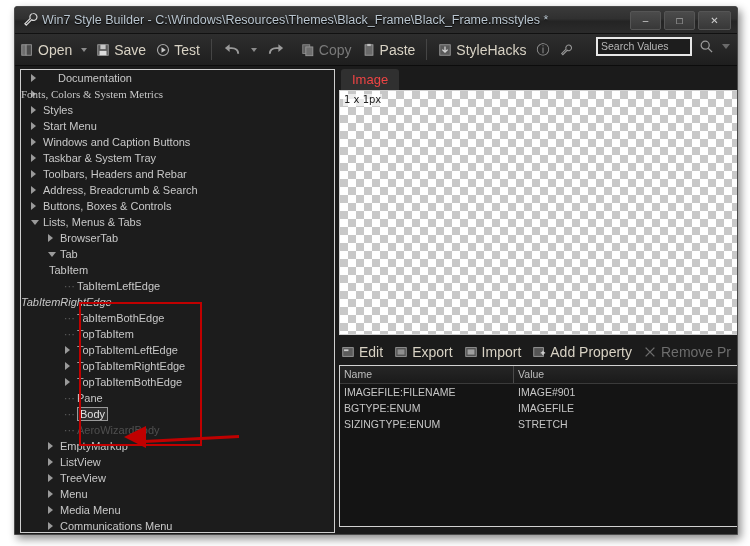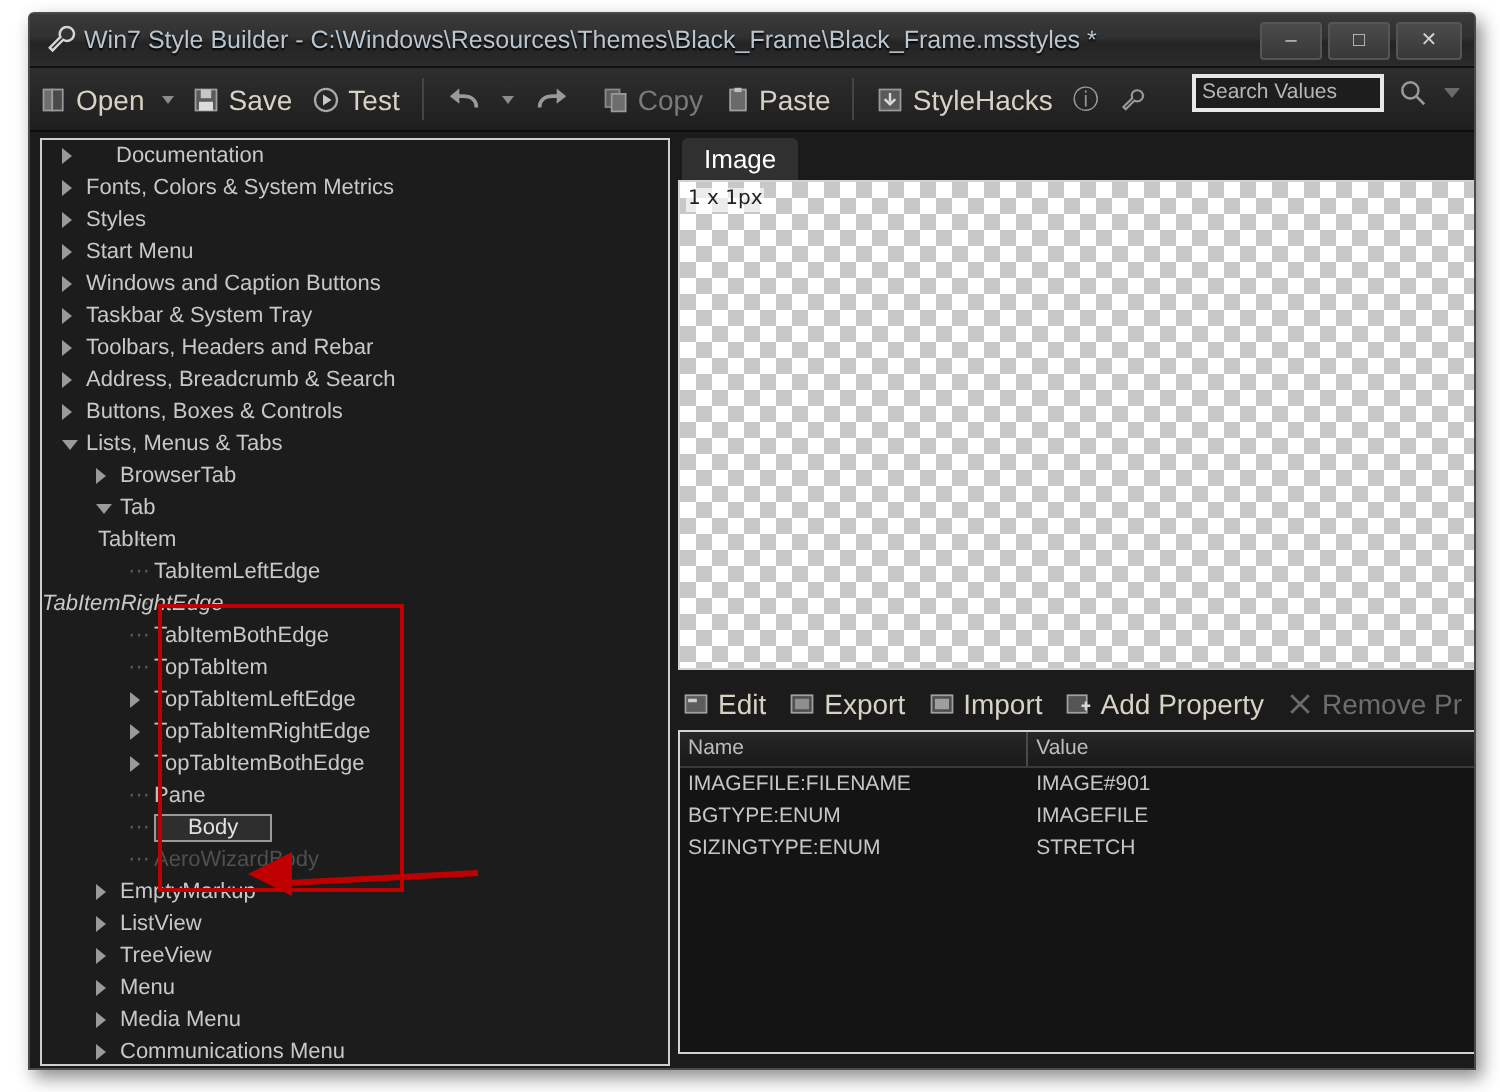--- a/index.html
+++ b/index.html
@@ -56,21 +56,21 @@
   
   #content{position:relative;height:470px;background:#1b1b1b;}
 
   
   #treepanel{position:absolute;left:5px;top:3px;width:313px;height:462px;
              background:#1c1c1c;border:1px solid #cfcfcf;overflow:hidden;}
   .tnode{position:relative;height:16px;line-height:16px;color:#c8c8c8;
          font-size:11px;white-space:nowrap;}
   .tnode .lbl{position:relative;}
   .tnode.sel .lbl{background:#2e2e2e;border:1px solid #9a9a9a;
-                  padding:0 16px;margin-left:-2px;color:#e2e2e2;}
+                  padding:0 2px;margin-left:-2px;color:#e2e2e2;}
   .arrow{position:absolute;width:0;height:0;border-top:4px solid transparent;
          border-bottom:4px solid transparent;border-left:5px solid #9a9a9a;top:4px;}
   .arrow.open{border-left:4px solid transparent;border-right:4px solid transparent;
               border-top:5px solid #9a9a9a;border-bottom:0;top:6px;}
   .dash{position:absolute;color:#5a5a5a;font-size:11px;top:0;}
   .dimtxt{color:#4f4f4f;}
 
   
   #redbox{position:absolute;left:58px;top:232px;width:119px;height:140px;
           border:2px solid #c00000;pointer-events:none;}
@@ -79,21 +79,21 @@
   #redhead{position:absolute;left:103px;top:356px;width:0;height:0;
            border-top:11px solid transparent;border-bottom:11px solid transparent;
            border-right:22px solid #c00000;}
 
   
   #rightpanel{position:absolute;left:322px;top:3px;right:-2px;height:462px;}
 
   
   #imgtabbar{position:relative;height:21px;background:#1b1b1b;}
   #imgtab{position:absolute;left:4px;top:0;height:39px;padding:0 11px;
-          background:#303030;color:#ffffff;font-size:13px;line-height:21px;
+          background:#303030;color:#ef4444;font-size:13px;line-height:21px;
           border-radius:3px 3px 0 0;}
   #imgcanvas{position:relative;margin-left:2px;height:243px;
              border:1px solid #d2d2d2;border-right:0;overflow:hidden;
              background-color:#ffffff;
              background-image:
                linear-gradient(45deg,#c8c8c8 25%,transparent 25%,transparent 75%,#c8c8c8 75%),
                linear-gradient(45deg,#c8c8c8 25%,transparent 25%,transparent 75%,#c8c8c8 75%);
              background-size:16px 16px;
              background-position:0 0,8px 8px;}
   #dimtag{position:absolute;left:3px;top:3px;font-size:10px;color:#222;
@@ -224,21 +224,21 @@
         </svg>
         <div id="searchcaret"></div>
       </div>
     </div>
 
     <div id="content">
 
       <div id="treepanel">
         <div id="tree-list">
             <div class="tnode"><span class="arrow" style="left: 10px;"></span><span class="lbl" style="margin-left: 37px;">Documentation</span></div>
-            <div class="tnode"><span class="arrow" style="left: 10px;"></span><span class="lbl" style="margin-left: 22px;">Fonts, Colors &amp; System Metrics</span></div>
+            <div class="tnode"><span class="arrow" style="left: 10px;"></span><span class="lbl" style=" font-family: Liberation Serif, serif;">Fonts, Colors &amp; System Metrics</span></div>
             <div class="tnode"><span class="arrow" style="left: 10px;"></span><span class="lbl" style="margin-left: 22px;">Styles</span></div>
             <div class="tnode"><span class="arrow" style="left: 10px;"></span><span class="lbl" style="margin-left: 22px;">Start Menu</span></div>
             <div class="tnode"><span class="arrow" style="left: 10px;"></span><span class="lbl" style="margin-left: 22px;">Windows and Caption Buttons</span></div>
             <div class="tnode"><span class="arrow" style="left: 10px;"></span><span class="lbl" style="margin-left: 22px;">Taskbar &amp; System Tray</span></div>
             <div class="tnode"><span class="arrow" style="left: 10px;"></span><span class="lbl" style="margin-left: 22px;">Toolbars, Headers and Rebar</span></div>
             <div class="tnode"><span class="arrow" style="left: 10px;"></span><span class="lbl" style="margin-left: 22px;">Address, Breadcrumb &amp; Search</span></div>
             <div class="tnode"><span class="arrow" style="left: 10px;"></span><span class="lbl" style="margin-left: 22px;">Buttons, Boxes &amp; Controls</span></div>
             <div class="tnode"><span class="arrow open" style="left: 10px;"></span><span class="lbl" style="margin-left: 22px;">Lists, Menus &amp; Tabs</span></div>
             <div class="tnode"><span class="arrow" style="left: 27px;"></span><span class="lbl" style="margin-left: 39px;">BrowserTab</span></div>
             <div class="tnode"><span class="arrow open" style="left: 27px;"></span><span class="lbl" style="margin-left: 39px;">Tab</span></div>

